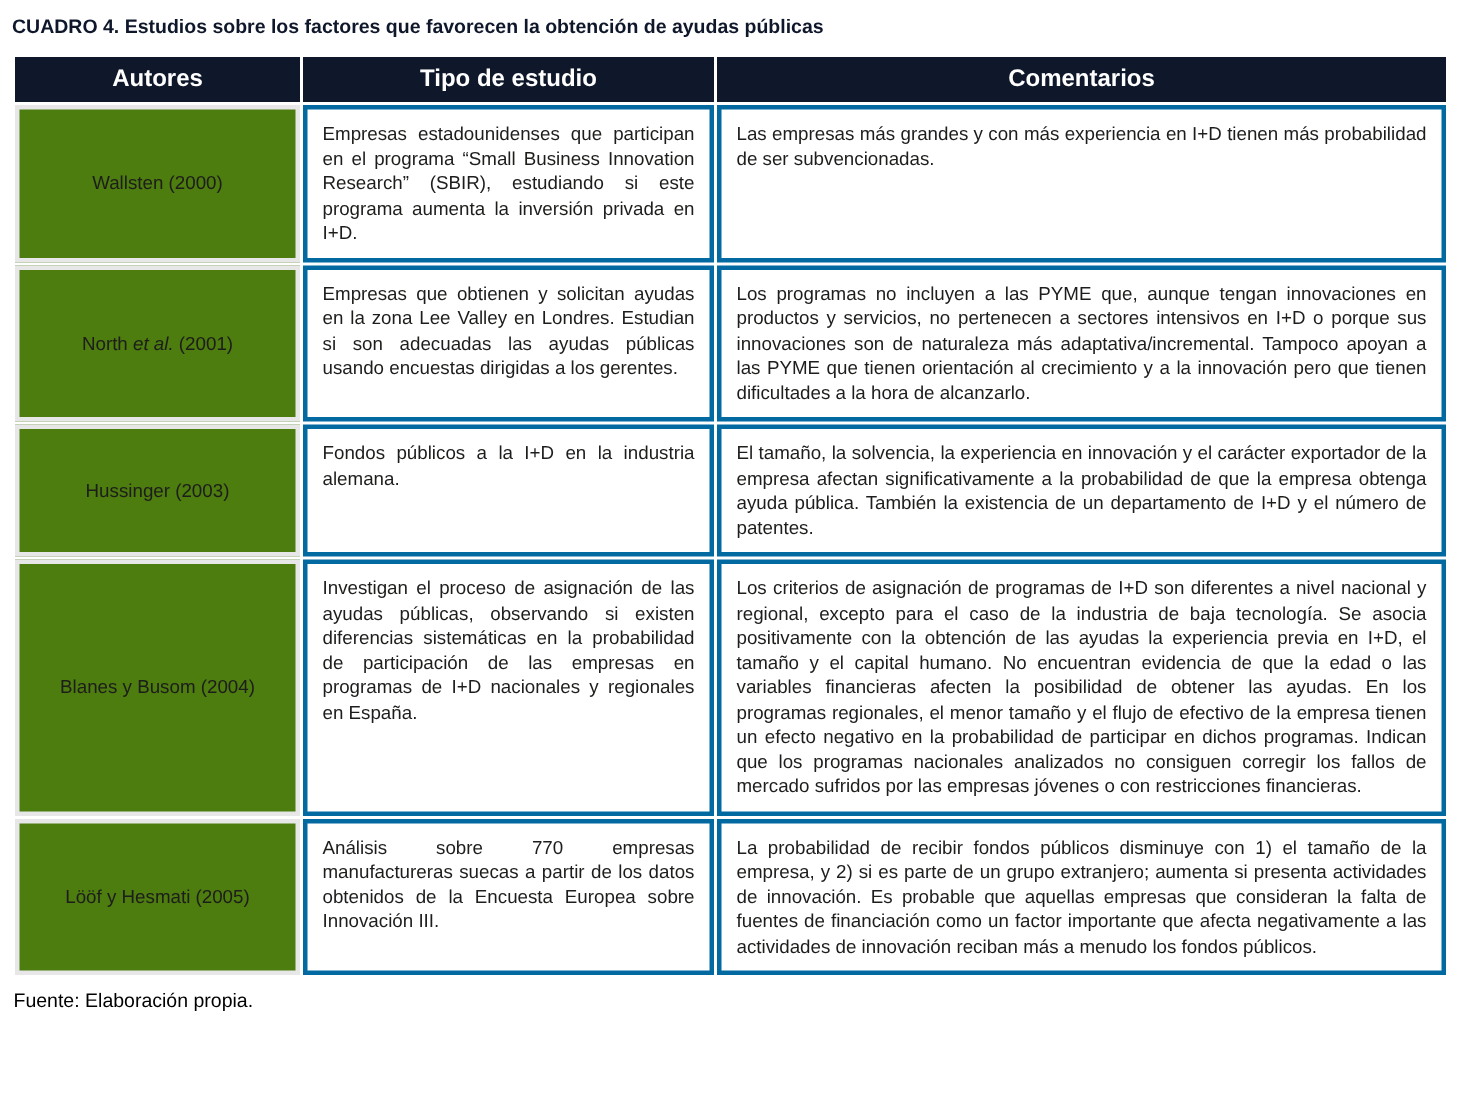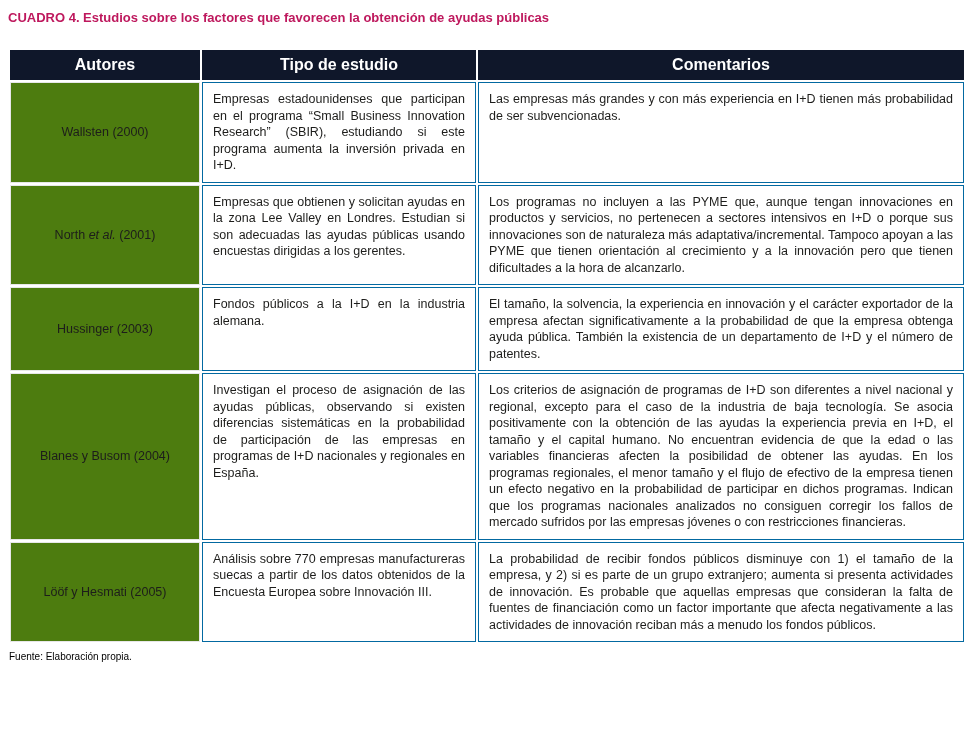--- a/index.html
+++ b/index.html
@@ -5,51 +5,51 @@
   html, body { margin: 0; padding: 0; }
   body {
     width: 973px; height: 730px;
     background: #ffffff;
     font-family: "Liberation Sans", sans-serif;
     color: #1d1d1b;
     overflow: hidden;
   }
   .page { padding: 7px 7px 0 8px; }
   .title {
-    font-size: 13px; font-weight: bold; color: #be185d;
-    margin: 3px 0 23px 0;
+    font-size: 13px; font-weight: bold; color: #0f172a;
+    margin: 3px 0 11px 0;
   }
   table.studies {
     width: 958px;
     border-collapse: separate;
     border-spacing: 2px;
     table-layout: fixed;
   }
   col.c-autores { width: 190px; }
   col.c-tipo    { width: 274px; }
   th {
     background: #0f172a; color: #ffffff;
     font-size: 16px; font-weight: bold;
     text-align: center; padding: 6px 4px;
   }
   td {
     font-size: 12.5px; line-height: 1.32;
     vertical-align: top;
     background: #ffffff;
-    border: 1px solid #0369a1;
+    border: 3px solid #0369a1;
     padding: 8px 10px;
     text-align: justify;
     hyphens: auto;
   }
   td.autores {
     background: #4d7c0f; border-color: #e7e7e8;
     text-align: center; vertical-align: middle;
   }
   .italic { font-style: italic; }
-  .fuente { font-size: 10px; color: #000; margin: 7px 0 0 1px; }
+  .fuente { font-size: 13px; color: #000; margin: 7px 0 0 1px; }
 </style>
 </head>
 <body>
 
 <div class="page">
 
   <div class="title">CUADRO 4. Estudios sobre los factores que favorecen la obtención de ayudas públicas</div>
 
   <table class="studies">
     <colgroup>

